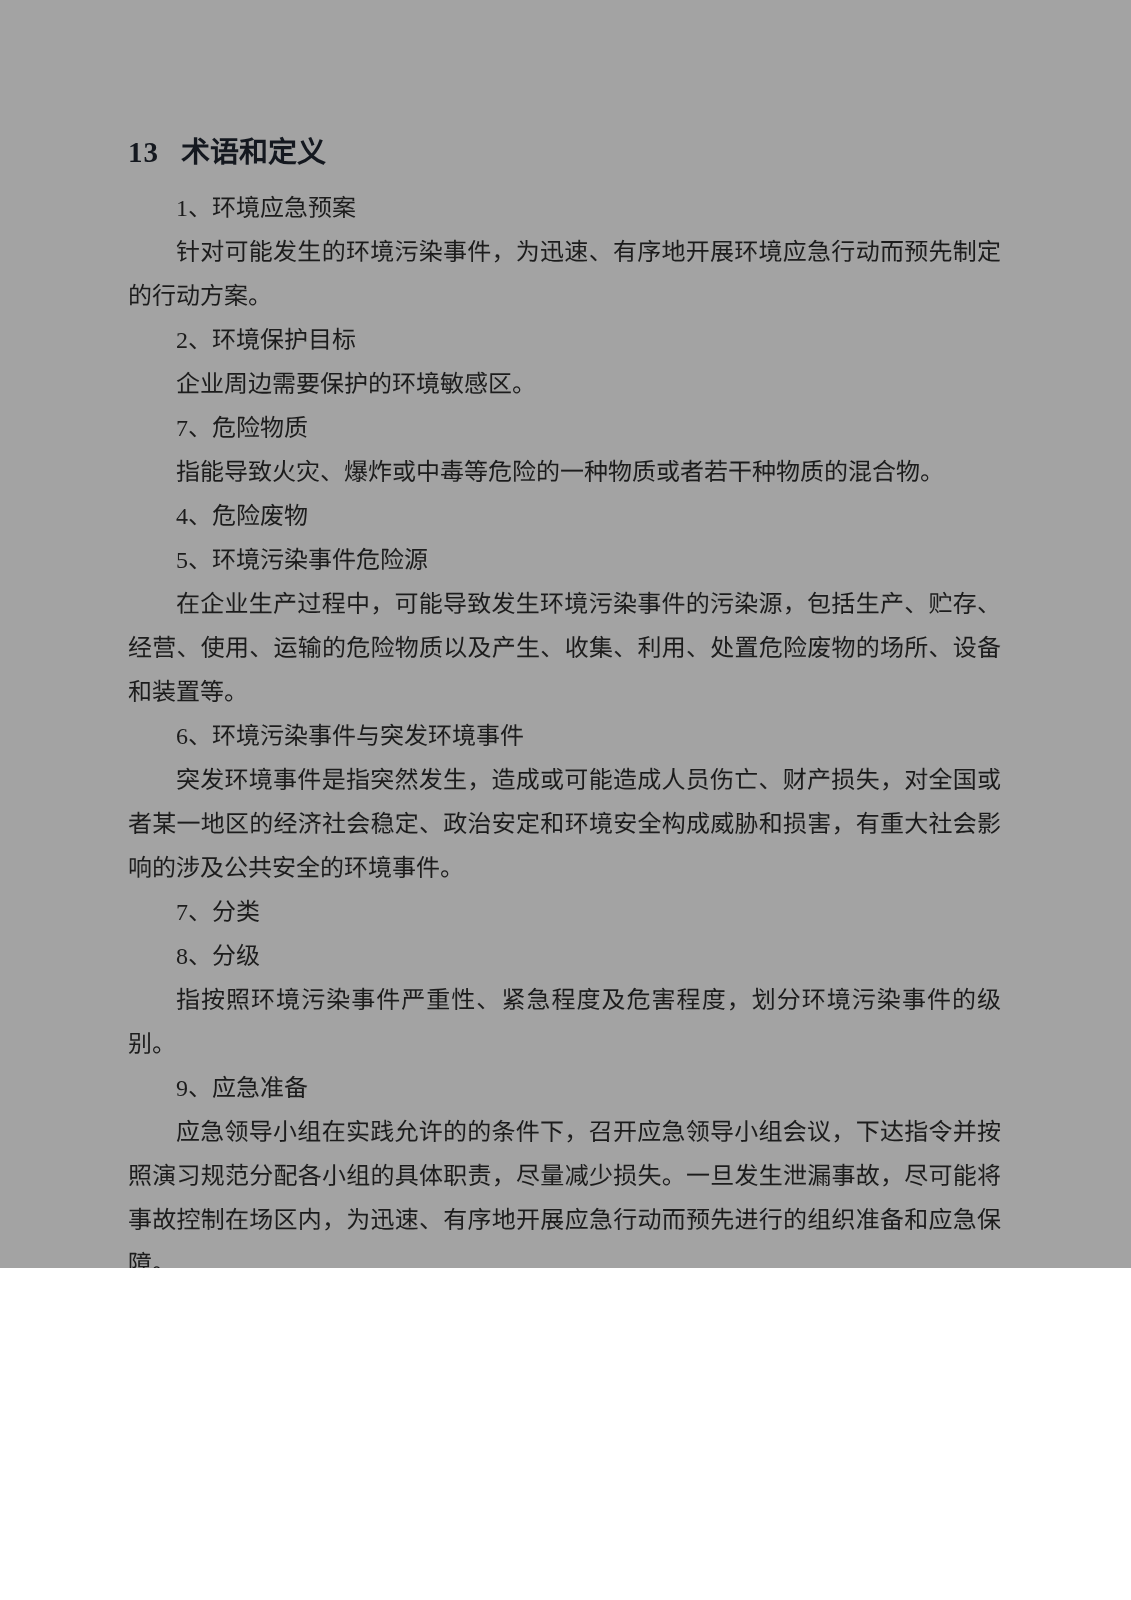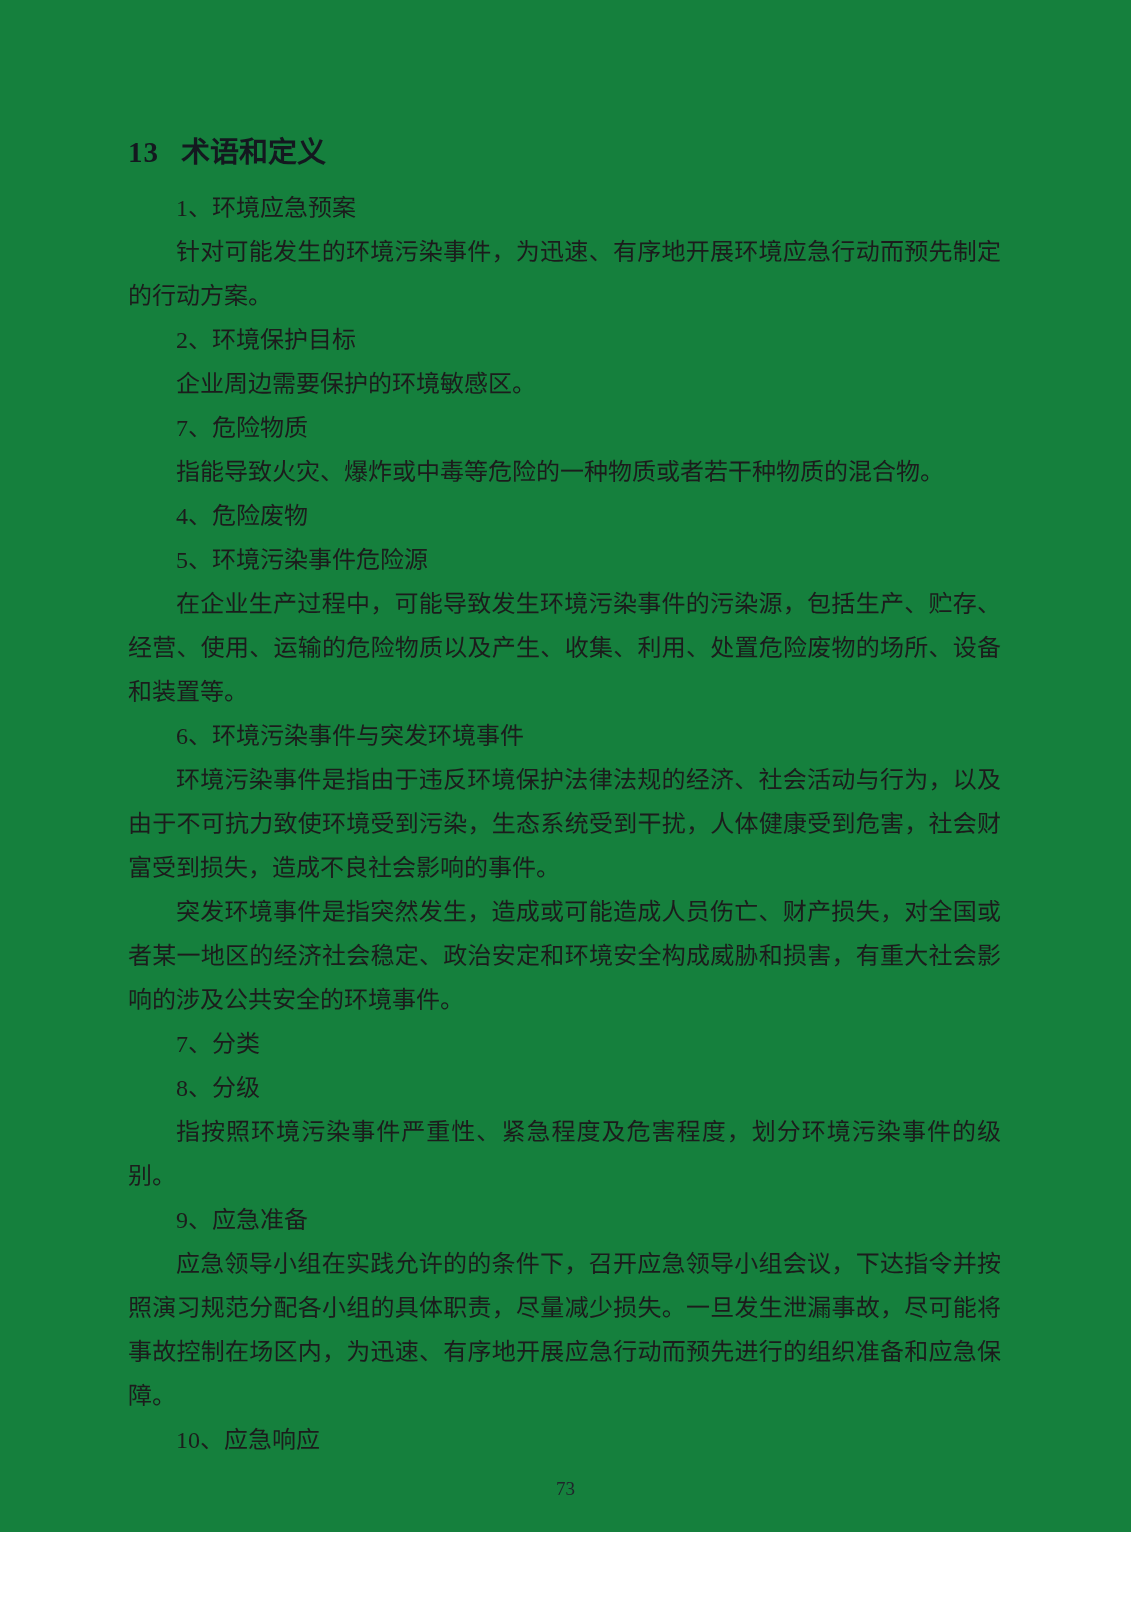--- a/index.html
+++ b/index.html
@@ -3,23 +3,23 @@
 <meta charset="utf-8">
 <style>
   html, body {
     margin: 0;
     padding: 0;
     background: #ffffff;
   }
   .page {
     position: relative;
     width: 1131px;
-    height: 1532px;
+    height: 1268px;
     margin: 0 auto;
-    background: #15803d;
+    background: #a3a3a3;
     box-sizing: border-box;
     padding: 136px 130px 0 128px;
     color: #1c1c1c;
     font-family: "Liberation Serif", "DejaVu Serif", serif;
     overflow: hidden;
   }
   .heading {
     margin: 0 0 18px 0;
     font-size: 29px;
     font-weight: bold;
@@ -61,21 +61,20 @@
       <p class="term">1、环境应急预案</p>
       <p class="para">针对可能发生的环境污染事件，为迅速、有序地开展环境应急行动而预先制定的行动方案。</p>
       <p class="term">2、环境保护目标</p>
       <p class="para">企业周边需要保护的环境敏感区。</p>
       <p class="term">7、危险物质</p>
       <p class="para">指能导致火灾、爆炸或中毒等危险的一种物质或者若干种物质的混合物。</p>
       <p class="term">4、危险废物</p>
       <p class="term">5、环境污染事件危险源</p>
       <p class="para">在企业生产过程中，可能导致发生环境污染事件的污染源，包括生产、贮存、经营、使用、运输的危险物质以及产生、收集、利用、处置危险废物的场所、设备和装置等。</p>
       <p class="term">6、环境污染事件与突发环境事件</p>
-      <p class="para">环境污染事件是指由于违反环境保护法律法规的经济、社会活动与行为，以及由于不可抗力致使环境受到污染，生态系统受到干扰，人体健康受到危害，社会财富受到损失，造成不良社会影响的事件。</p>
       <p class="para">突发环境事件是指突然发生，造成或可能造成人员伤亡、财产损失，对全国或者某一地区的经济社会稳定、政治安定和环境安全构成威胁和损害，有重大社会影响的涉及公共安全的环境事件。</p>
       <p class="term">7、分类</p>
       <p class="term">8、分级</p>
       <p class="para">指按照环境污染事件严重性、紧急程度及危害程度，划分环境污染事件的级别。</p>
       <p class="term">9、应急准备</p>
       <p class="para">应急领导小组在实践允许的的条件下，召开应急领导小组会议，下达指令并按照演习规范分配各小组的具体职责，尽量减少损失。一旦发生泄漏事故，尽可能将事故控制在场区内，为迅速、有序地开展应急行动而预先进行的组织准备和应急保障。</p>
       <p class="term">10、应急响应</p>
     </div>
 
   <div class="page-number">73</div>

